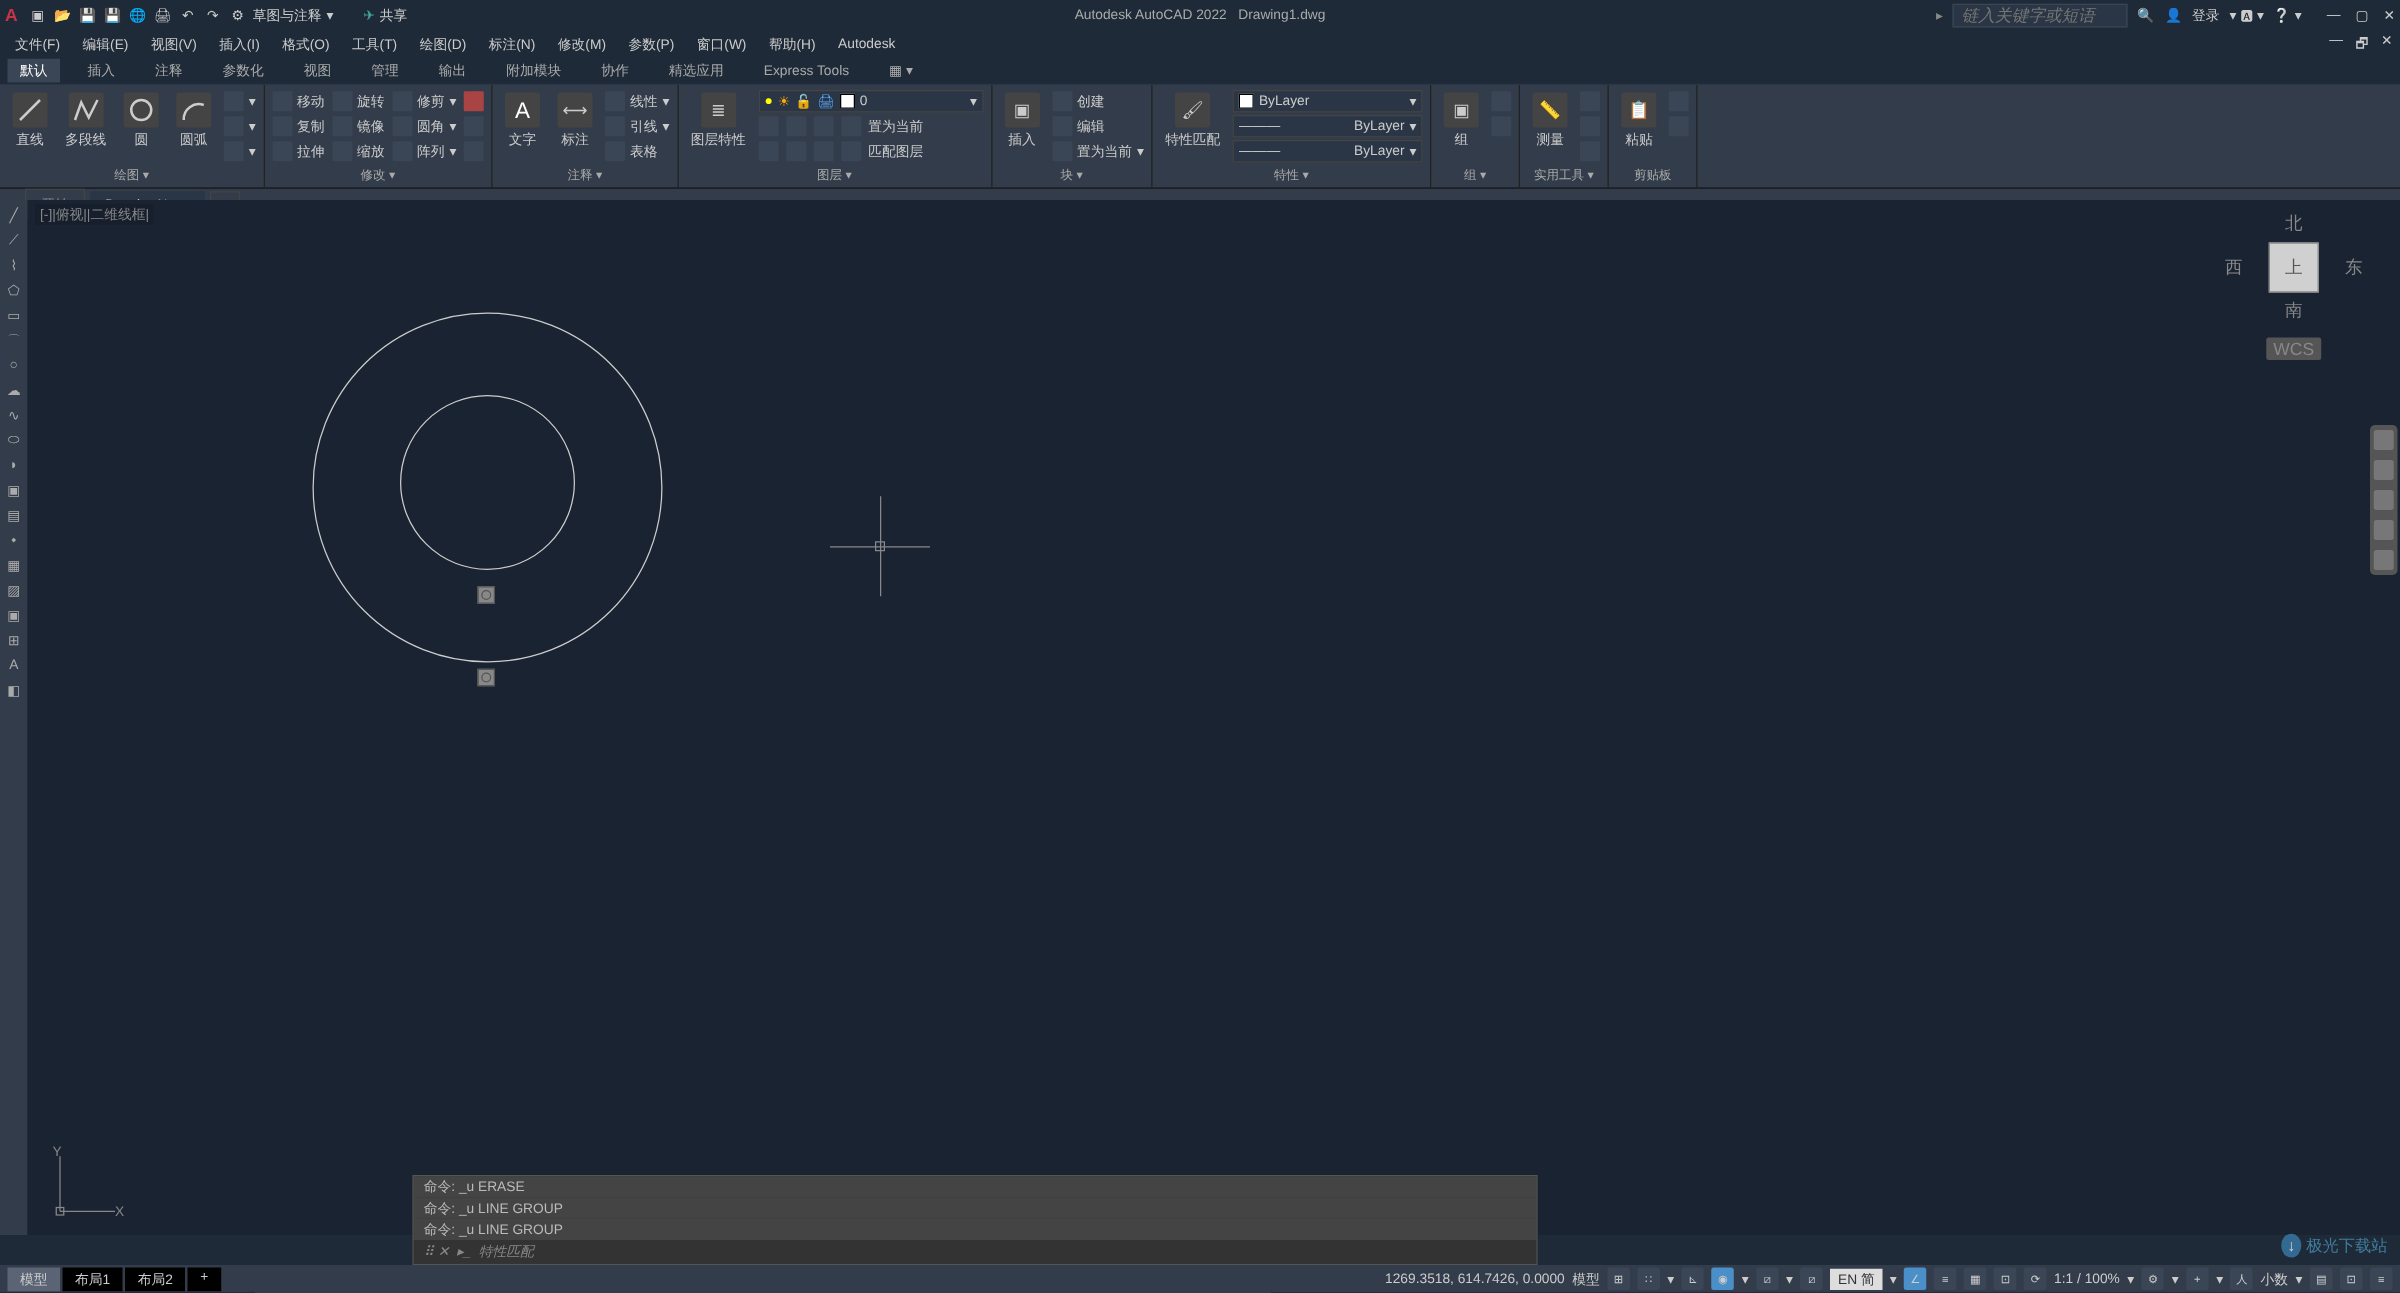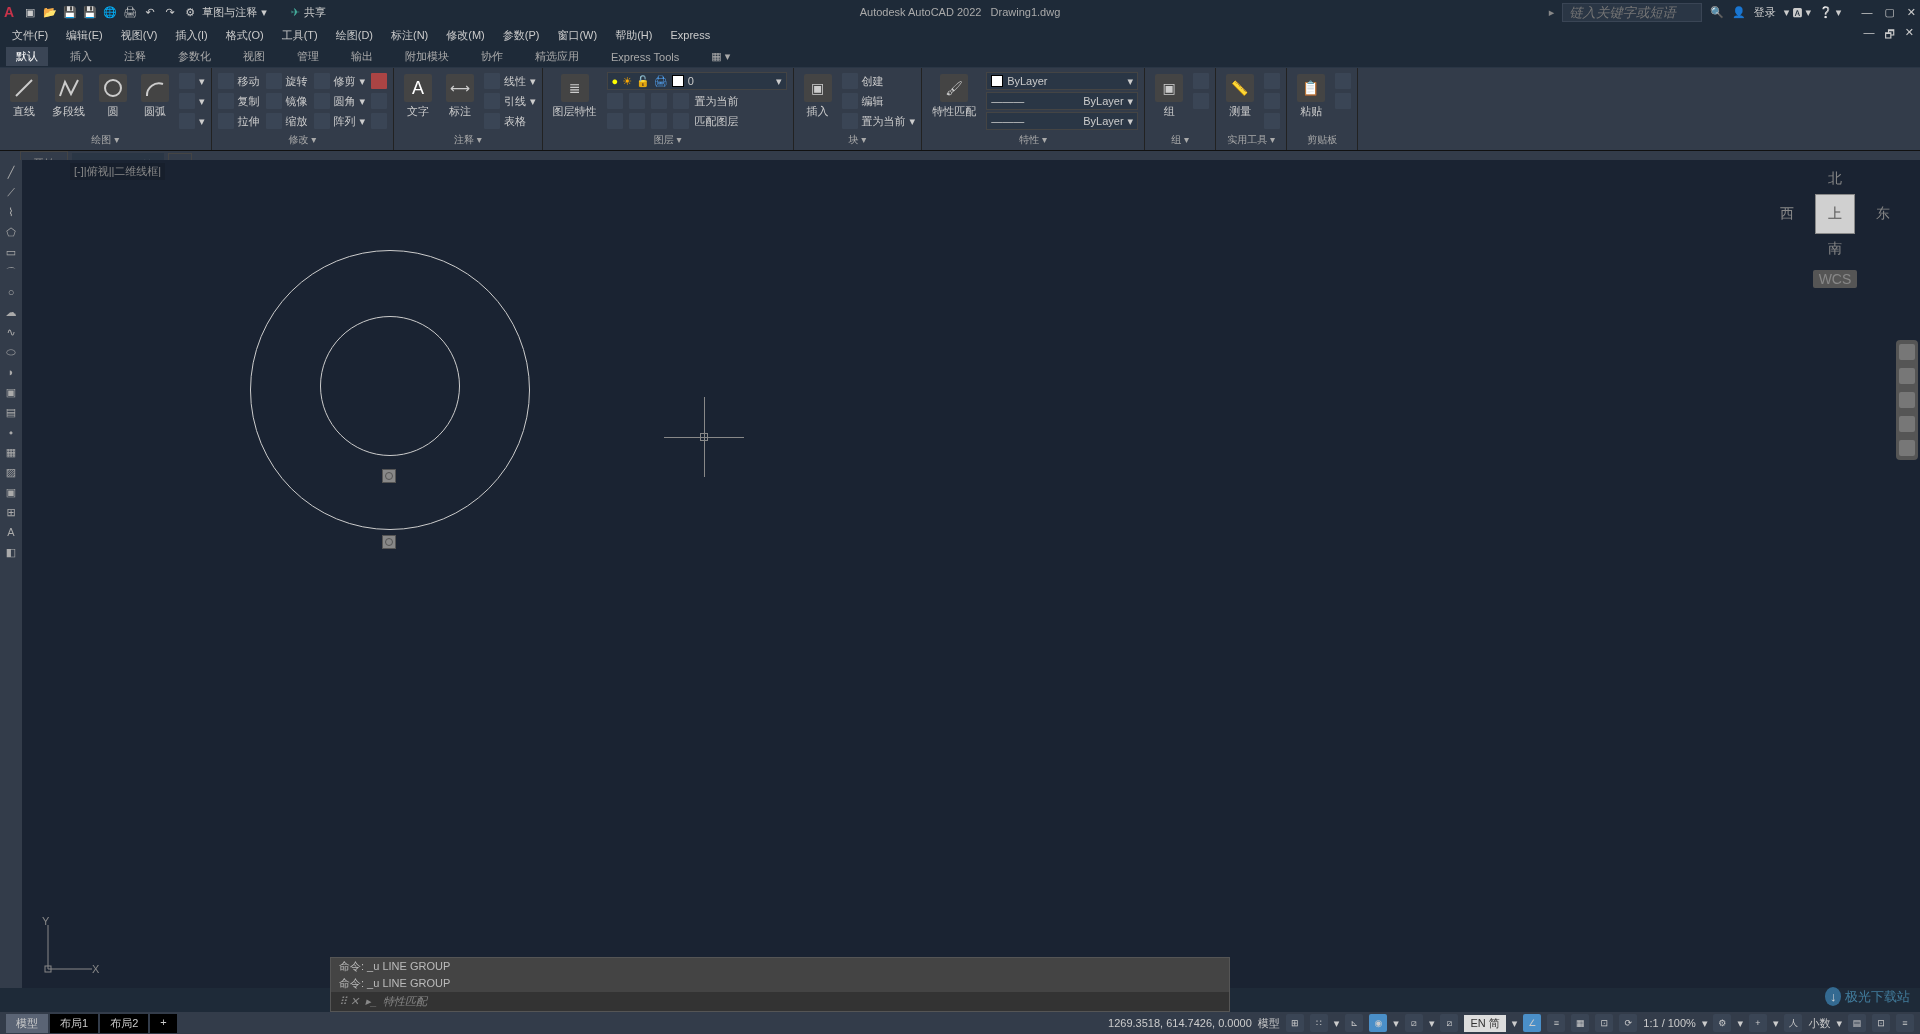--- a/index.html
+++ b/index.html
@@ -33,21 +33,21 @@
 .doctabs { height: 26px; background: #333c4a; display: flex; align-items: center; padding-left: 20px; gap: 4px; border-bottom: 1px solid #111; }
 .doctab { padding: 4px 12px; background: #2a3645; color: #ccc; display: flex; align-items: center; gap: 8px; }
 .doctab.inactive { background: transparent; color: #888; border: 1px solid #444; }
 .workspace { position: absolute; top: 160px; left: 22px; right: 0; bottom: 46px; background: #1a2332; }
 .left-toolbar { position: absolute; top: 160px; left: 0; width: 22px; bottom: 46px; background: #333c4a; display: flex; flex-direction: column; gap: 4px; padding-top: 4px; align-items: center; }
 .left-toolbar .ico { width: 16px; height: 16px; display: flex; align-items: center; justify-content: center; color: #aaa; font-size: 11px; }
 .viewcube { position: absolute; top: 170px; right: 30px; width: 110px; text-align: center; color: #888; font-size: 14px; }
 .viewcube .cube { width: 40px; height: 40px; background: #d0d0d0; margin: 6px auto; display: flex; align-items: center; justify-content: center; color: #555; border: 1px solid #888; }
 .navbar-right { position: absolute; top: 340px; right: 2px; width: 22px; background: #555; border-radius: 4px; padding: 4px 0; display: flex; flex-direction: column; gap: 8px; align-items: center; }
 .navbar-right .ico { width: 16px; height: 16px; background: #777; border-radius: 2px; }
-.viewport-label { position: absolute; top: 163px; left: 28px; color: #888; background: rgba(0,0,0,0.1); padding: 1px 4px; margin-left: 42px; }
+.viewport-label { position: absolute; top: 163px; left: 28px; color: #888; background: rgba(0,0,0,0.1); padding: 1px 4px; }
 .ucs-icon { position: absolute; bottom: 54px; left: 40px; color: #888; font-size: 12px; }
 .circle { position: absolute; border: 1px solid #ccc; border-radius: 50%; }
 .grip { position: absolute; width: 14px; height: 14px; background: #888; border: 1px solid #555; display: flex; align-items: center; justify-content: center; }
 .grip::after { content: ''; width: 6px; height: 6px; border: 1px solid #555; border-radius: 50%; }
 .crosshair-h { position: absolute; width: 80px; height: 1px; background: #888; }
 .crosshair-v { position: absolute; width: 1px; height: 80px; background: #888; }
 .crosshair-box { position: absolute; width: 8px; height: 8px; border: 1px solid #888; }
 .cmdwin { position: absolute; bottom: 22px; left: 330px; width: 900px; background: #333; border: 1px solid #555; }
 .cmdwin .history { background: #444; color: #bbb; padding: 1px 8px; font-size: 11px; }
 .cmdwin .input { background: #333; padding: 2px 8px; display: flex; align-items: center; gap: 6px; color: #888; font-style: italic; }
@@ -104,21 +104,21 @@
   <span class="item">视图(V)</span>
   <span class="item">插入(I)</span>
   <span class="item">格式(O)</span>
   <span class="item">工具(T)</span>
   <span class="item">绘图(D)</span>
   <span class="item">标注(N)</span>
   <span class="item">修改(M)</span>
   <span class="item">参数(P)</span>
   <span class="item">窗口(W)</span>
   <span class="item">帮助(H)</span>
-  <span class="item">Express</span>
+  <span class="item">Autodesk</span>
   <div class="doc-controls">
     <span>—</span>
     <span>🗗</span>
     <span>✕</span>
   </div>
 </div>
 
 <div class="tabbar">
   <span class="tab active">默认</span>
   <span class="tab">插入</span>
@@ -467,20 +467,21 @@
   <svg width="60" height="60" viewBox="0 0 60 60">
     <line x1="8" y1="52" x2="8" y2="8" stroke="#888" stroke-width="1"></line>
     <line x1="8" y1="52" x2="52" y2="52" stroke="#888" stroke-width="1"></line>
     <text x="2" y="8" fill="#888" font-size="11">Y</text>
     <text x="52" y="56" fill="#888" font-size="11">X</text>
     <rect x="5" y="49" width="6" height="6" fill="none" stroke="#888"></rect>
   </svg>
 </div>
 
 <div class="cmdwin">
+  <div class="history">命令: _u ERASE</div>
   <div class="history">命令: _u LINE GROUP</div>
   <div class="history">命令: _u LINE GROUP</div>
   <div class="input">
       <span>⠿ ✕</span>
       <span>▸_</span>
       <span>特性匹配</span>
     </div>
 </div>
 
 <div class="statusbar">

